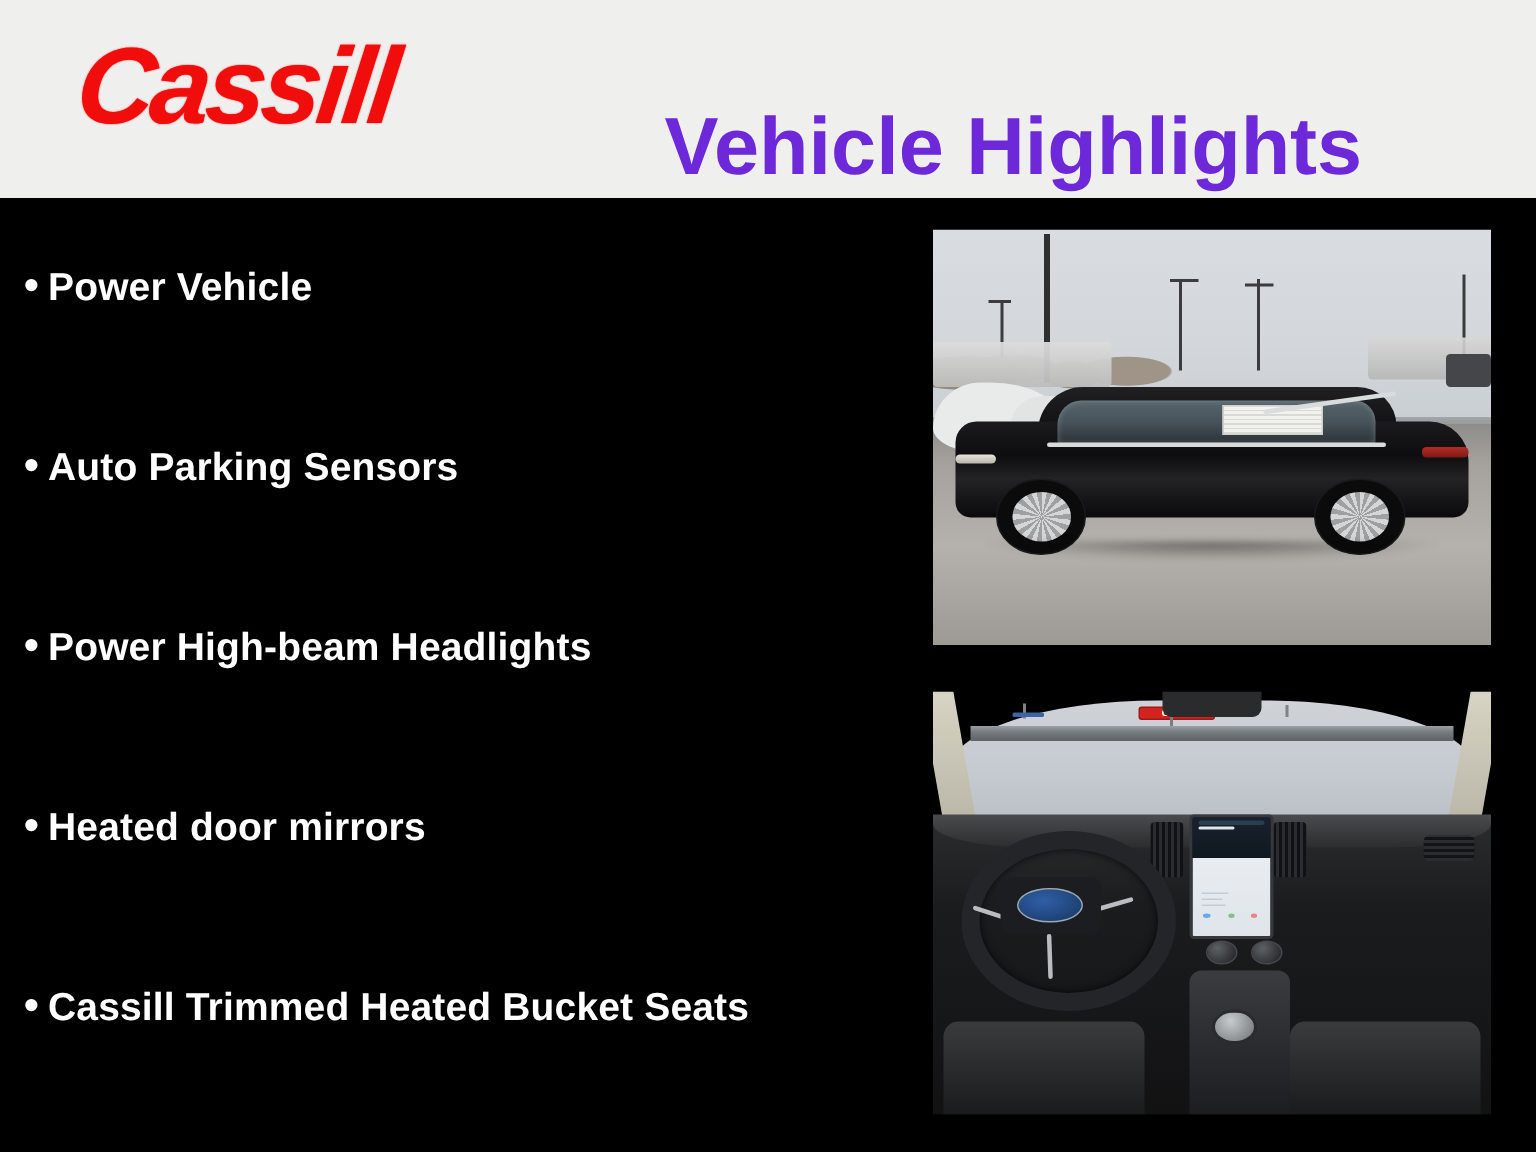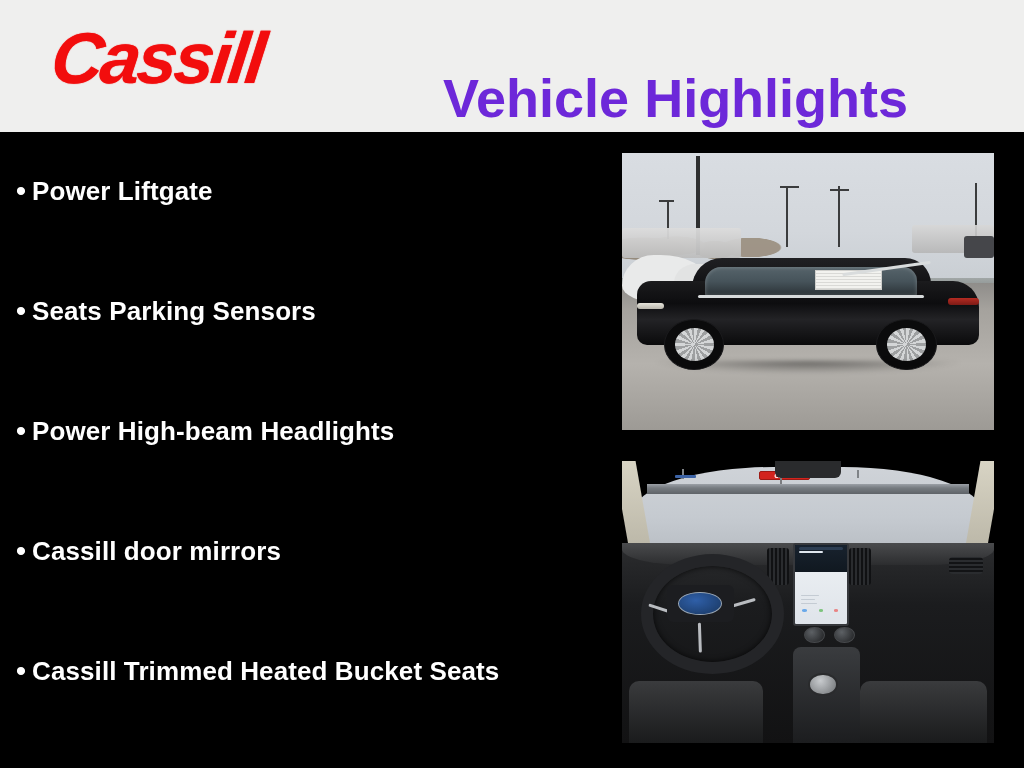--- a/index.html
+++ b/index.html
@@ -329,36 +329,36 @@
     <div class="logo">Cassill</div>
     <div class="title">Vehicle Highlights</div>
   </div>
 
   <div class="body-area">
 
     <div class="bullets">
 
       <div class="bullet-row" style="top:42px;">
         <span class="bullet-dot">•</span>
-        <span class="bullet-text">Power Liftgate</span>
+        <span class="bullet-text">Power Vehicle</span>
       </div>
 
       <div class="bullet-row" style="top:162px;">
         <span class="bullet-dot">•</span>
-        <span class="bullet-text">Seats Parking Sensors</span>
+        <span class="bullet-text">Auto Parking Sensors</span>
       </div>
 
       <div class="bullet-row" style="top:282px;">
         <span class="bullet-dot">•</span>
         <span class="bullet-text">Power High-beam Headlights</span>
       </div>
 
       <div class="bullet-row" style="top:402px;">
         <span class="bullet-dot">•</span>
-        <span class="bullet-text">Cassill door mirrors</span>
+        <span class="bullet-text">Heated door mirrors</span>
       </div>
 
       <div class="bullet-row" style="top:522px;width:500px;">
         <span class="bullet-dot">•</span>
         <span class="bullet-text">Cassill Trimmed Heated Bucket Seats</span>
       </div>
 
     </div>
 
     <div class="photo photo-top">

